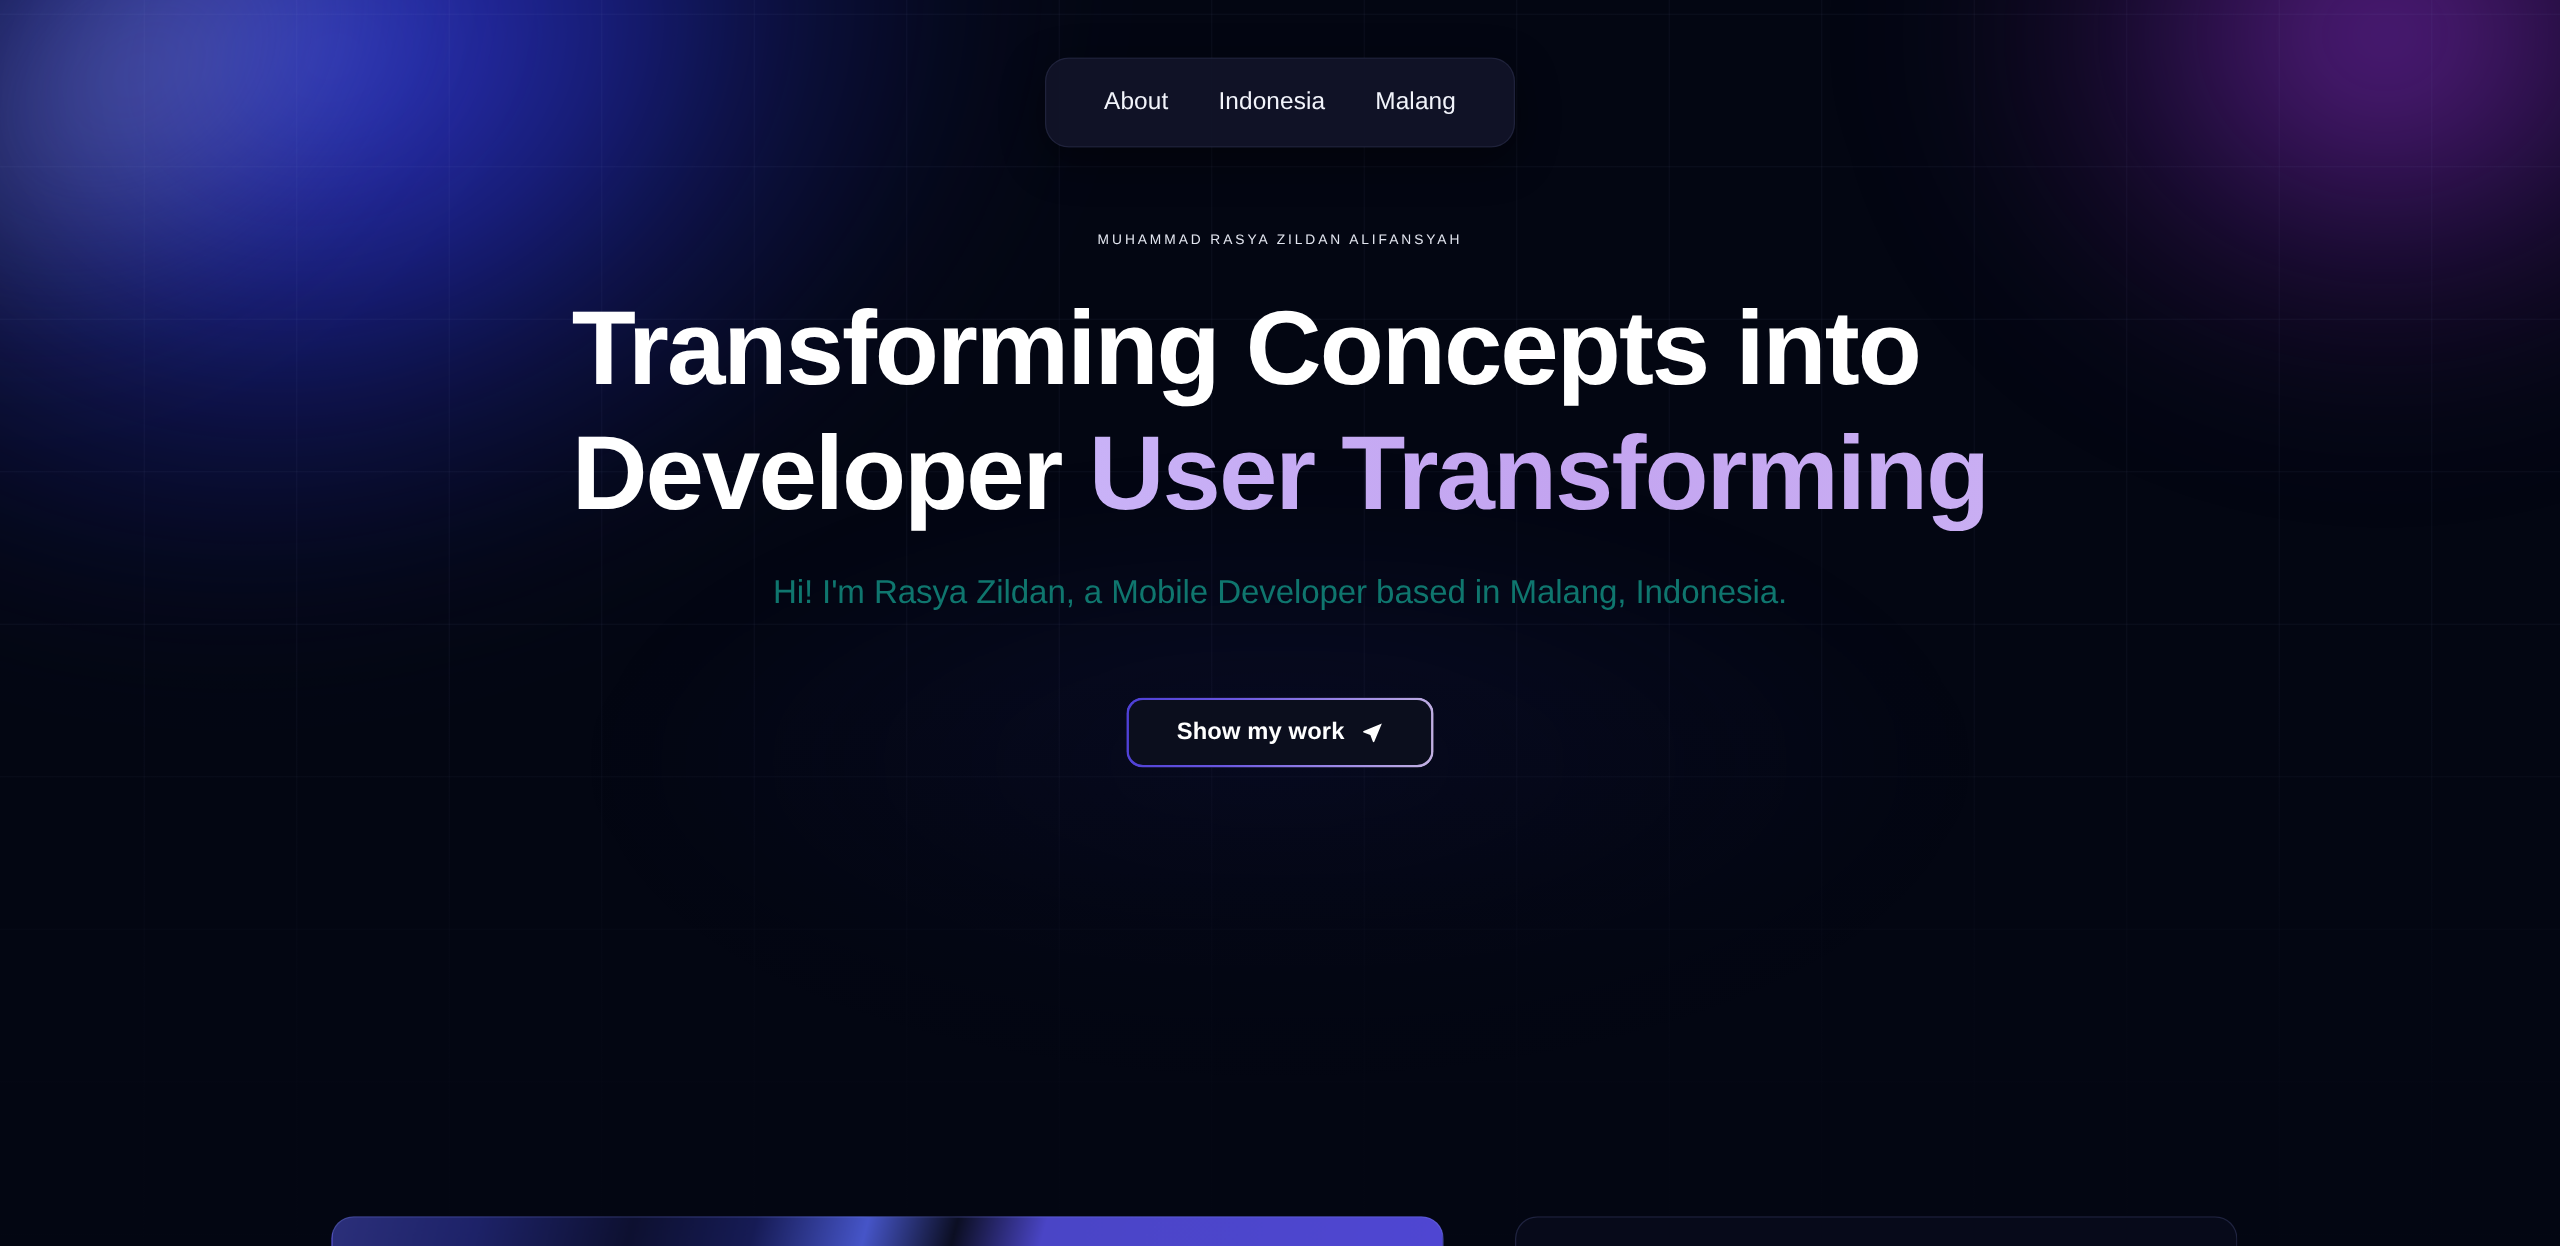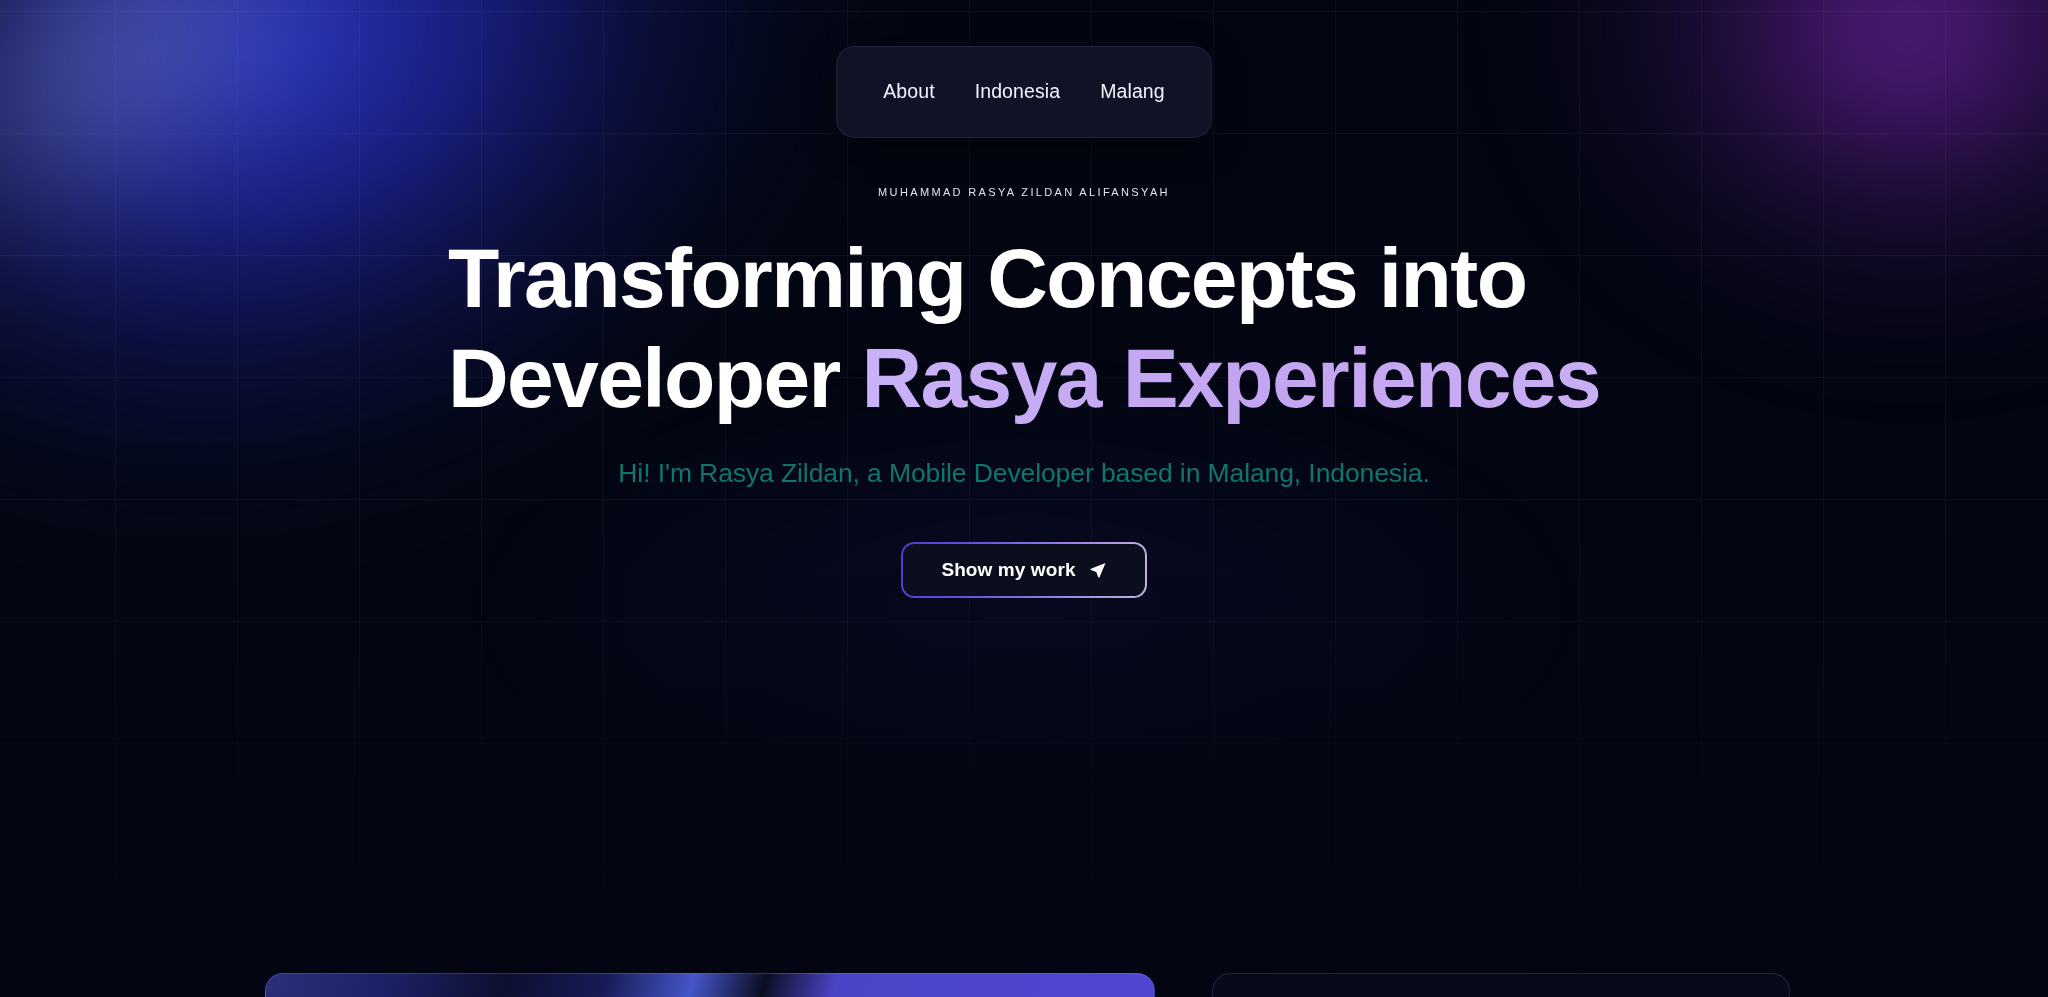--- a/index.html
+++ b/index.html
@@ -104,21 +104,21 @@
     position:absolute;
     top:46px; left:0; right:0;
     display:flex;
     justify-content:center;
     z-index:6;
   }
   .nav-pill{
     display:flex;
     align-items:center;
     gap:24px;
-    height:92px;
+    height:72px;
     padding:0 38px;
     background:rgba(17,20,40,0.92);
     border:1px solid rgba(140,150,200,0.13);
     border-radius:19px;
     box-shadow:0 10px 34px rgba(0,0,0,0.45);
   }
   .nav-link{
     font-size:19.5px;
     line-height:1;
     color:#f2f4fb;
@@ -169,21 +169,21 @@
   .subtitle{
     margin-top:28px;
     font-size:26.5px;
     line-height:1.3;
     color:#0f766e;
     letter-spacing:-0.1px;
     white-space:nowrap;
     text-align:center;
   }
 
-  .cta-wrap{ margin-top:52px; }
+  .cta-wrap{ margin-top:68px; }
 
   .cta{
     position:relative;
     display:inline-flex;
     align-items:center;
     justify-content:center;
     gap:13px;
     height:56px;
     padding:0 40px;
     border-radius:13px;
@@ -277,21 +277,21 @@
     <a class="nav-link">Malang</a>
   </nav>
 </div>
 
 <section class="hero">
 
   <div class="eyebrow">MUHAMMAD RASYA ZILDAN ALIFANSYAH</div>
 
   <h1 class="headline">
     <span class="hl-line">Transforming Concepts into</span><br>
-    <span class="hl-plain">Developer </span><span class="grad">Rasya Experiences</span>
+    <span class="hl-plain">Developer </span><span class="grad">User Transforming</span>
   </h1>
 
   <p class="subtitle">Hi! I'm Rasya Zildan, a Mobile Developer based in Malang, Indonesia.</p>
 
   <div class="cta-wrap">
     <button class="cta">
       <span class="cta-label">Show my work</span>
       <span class="send-icon">
         <svg viewBox="0 0 24 24" fill="#ffffff" aria-hidden="true">
           <path d="M22 2.5 2.6 10.3c-.8.3-.8 1.4 0 1.7l7.1 2.6 2.6 7.1c.3.8 1.4.8 1.7 0L22 2.5z"></path>

